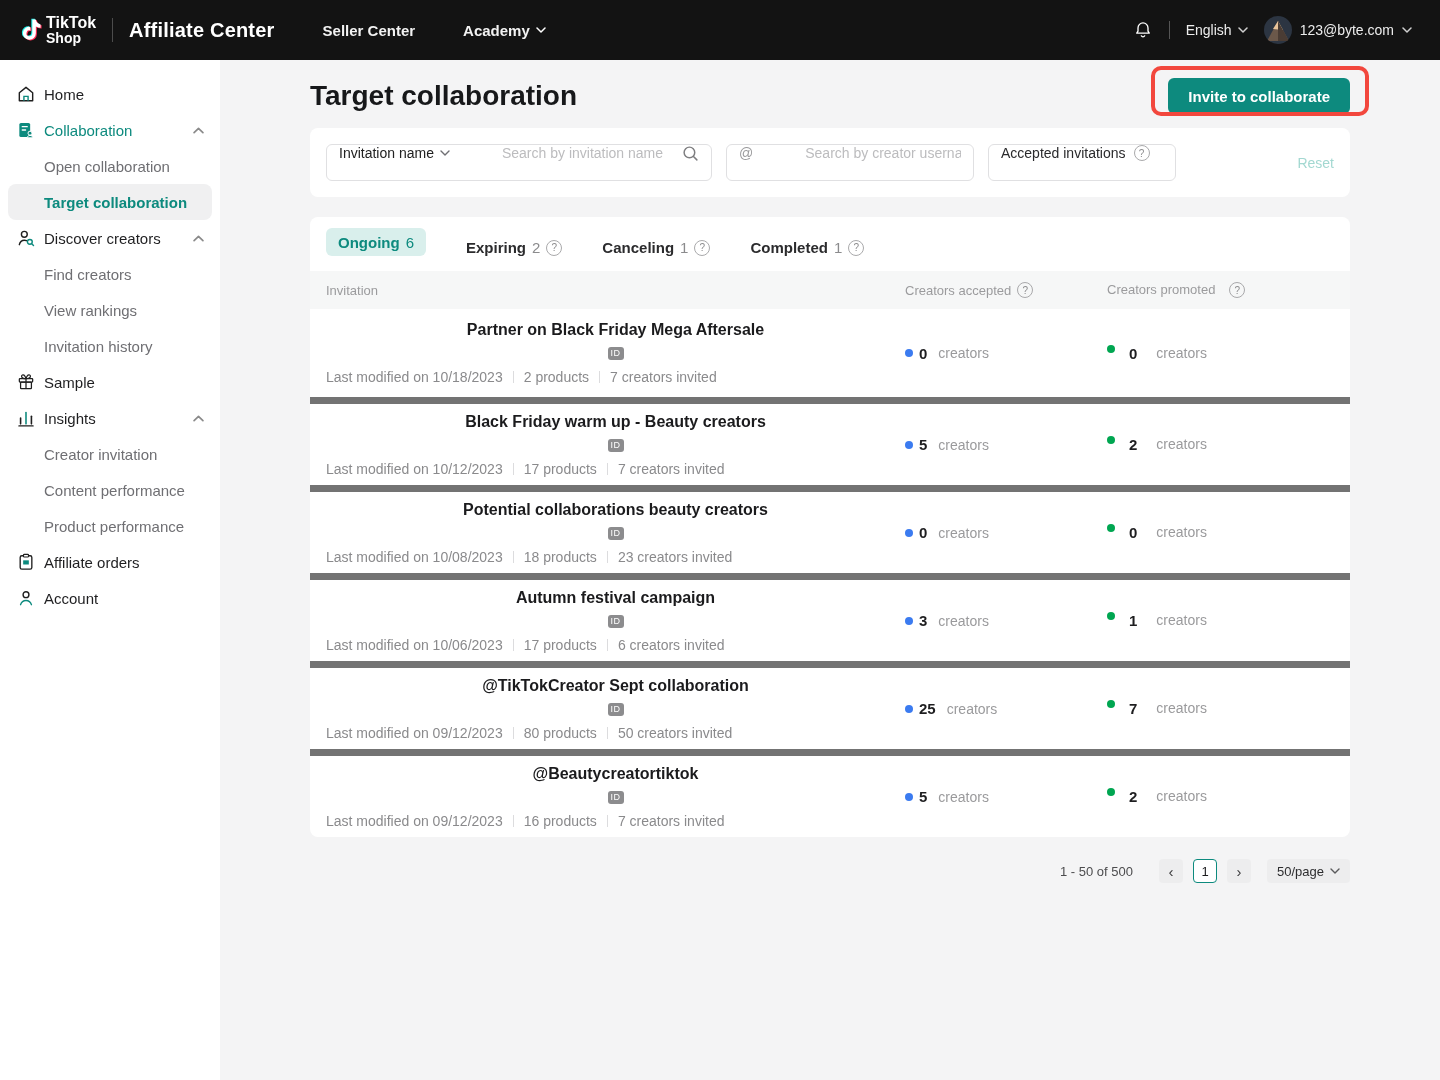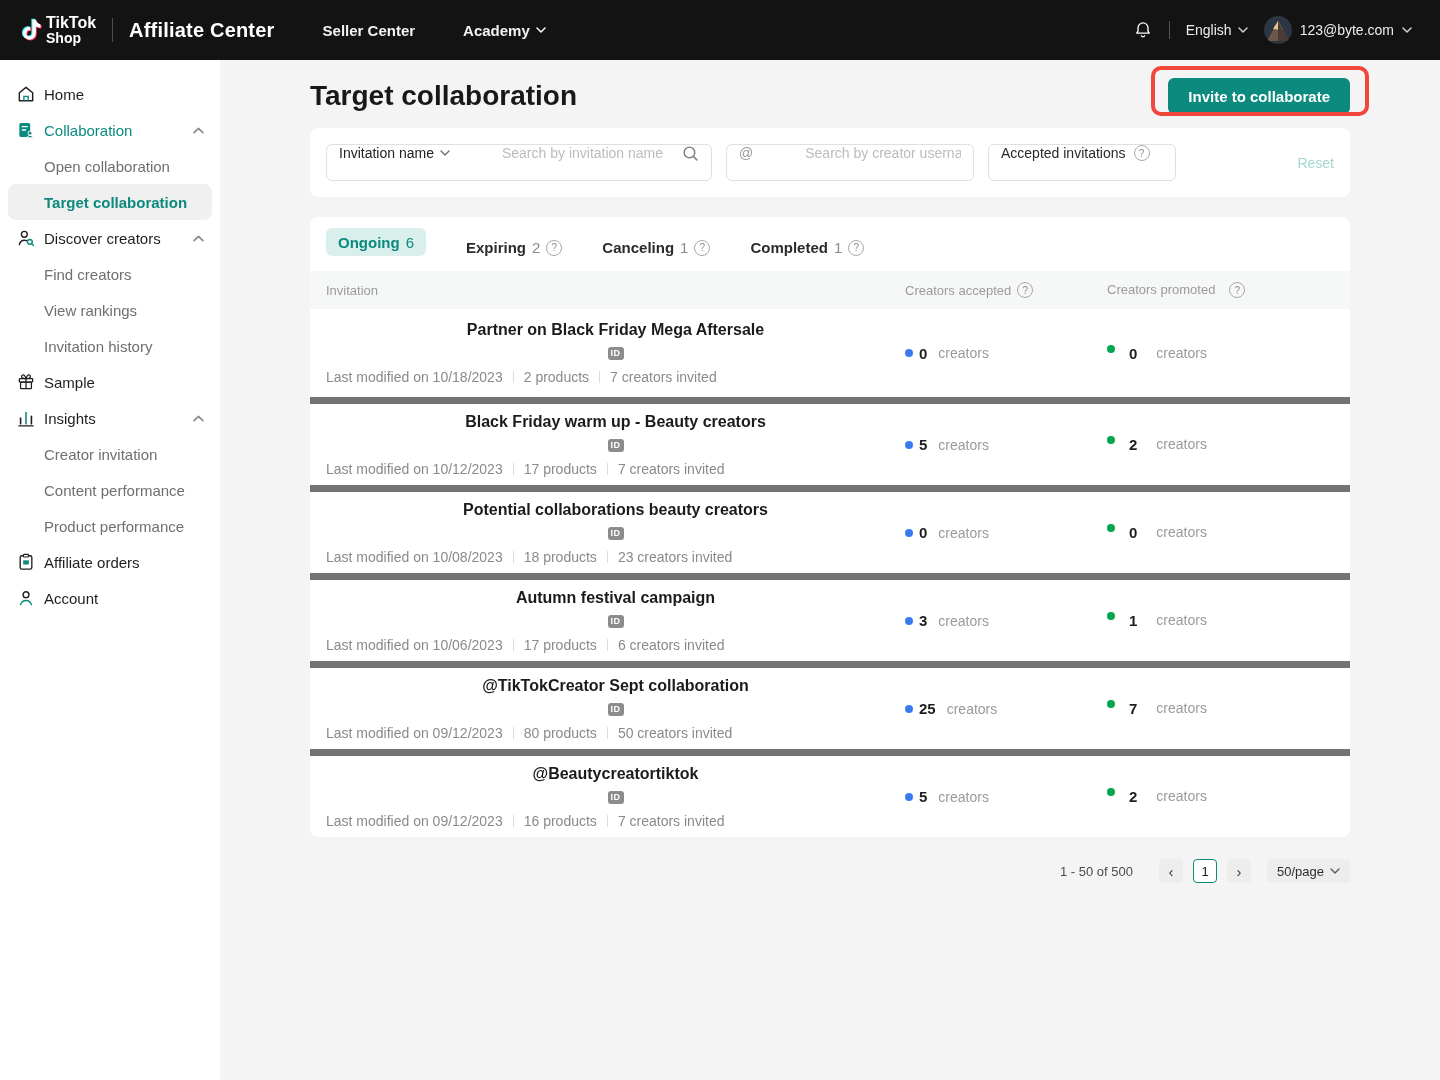--- a/index.html
+++ b/index.html
@@ -87,21 +87,21 @@
   .tab.active .t-label, .tab.active .t-count { color:#0d8a7e; }
   .tab.active .t-label { font-weight:700; }
   .thead { margin-top:15px; background:#f6f7f7; height:38px; display:flex; align-items:center; padding:0 16px; font-size:13px; color:#9b9b9d; }
   .col-inv { width:579px; }
   .col-acc { width:202px; display:flex; align-items:center; gap:6px; }
   .col-pro { width:227px; display:flex; align-items:flex-start; gap:14px; }
   .trow { display:flex; align-items:center; padding:0 16px; height:88px; cursor:pointer; }
   .trow + .trow { border-top:7px solid #737373; }
   .r-title { font-size:16px; font-weight:700; color:#1b1b1d; display:flex; align-items:center; gap:8px;flex-direction:column; }
   .idb {
-    background:#8c8c8e; color:#fff; font-size:9px; font-weight:700;
+    background:#8c8c8e; color:#fff; font-size:9px; font-weight:400;
     border-radius:3px; padding:2px 3px; line-height:1; letter-spacing:.5px;
   }
   .r-sub { margin-top:9px; font-size:14px; color:#8a8a8c; display:flex; align-items:center; }
   .r-sub .vd { width:1px; height:12px; background:#dcdcde; margin:0 10px; }
   .dot { width:8px; height:8px; border-radius:50%; flex:0 0 8px; }
   .dot-b { background:#3b7bf0; }
   .dot-g { background:#00a651; }
   .m-count { font-size:15px; font-weight:600; color:#1e1e20; }
   .m-label { font-size:14px; color:#9a9a9c; margin-left:5px; }
   

